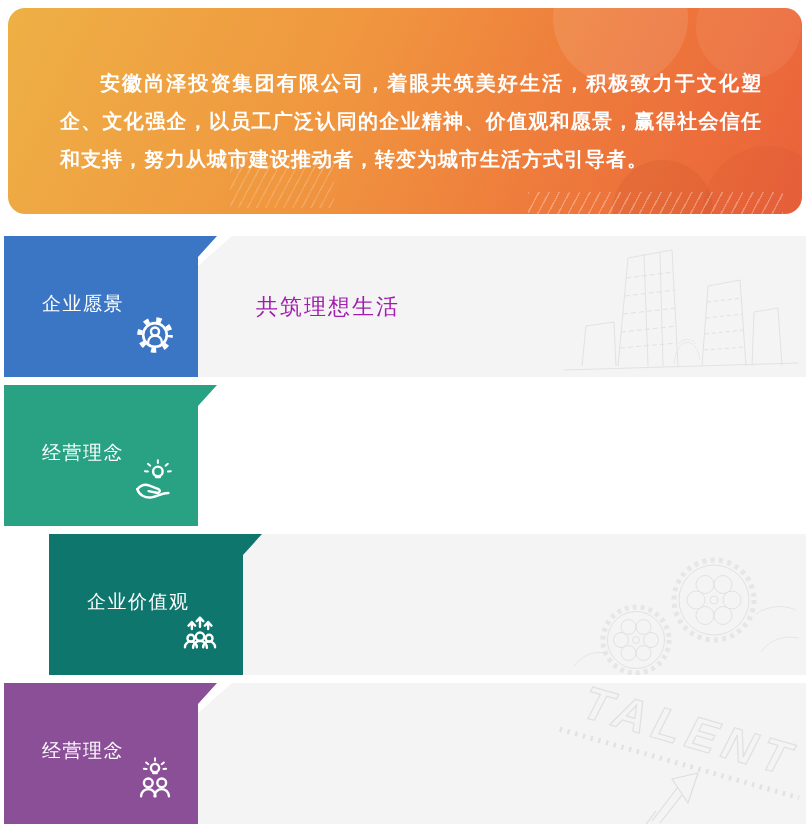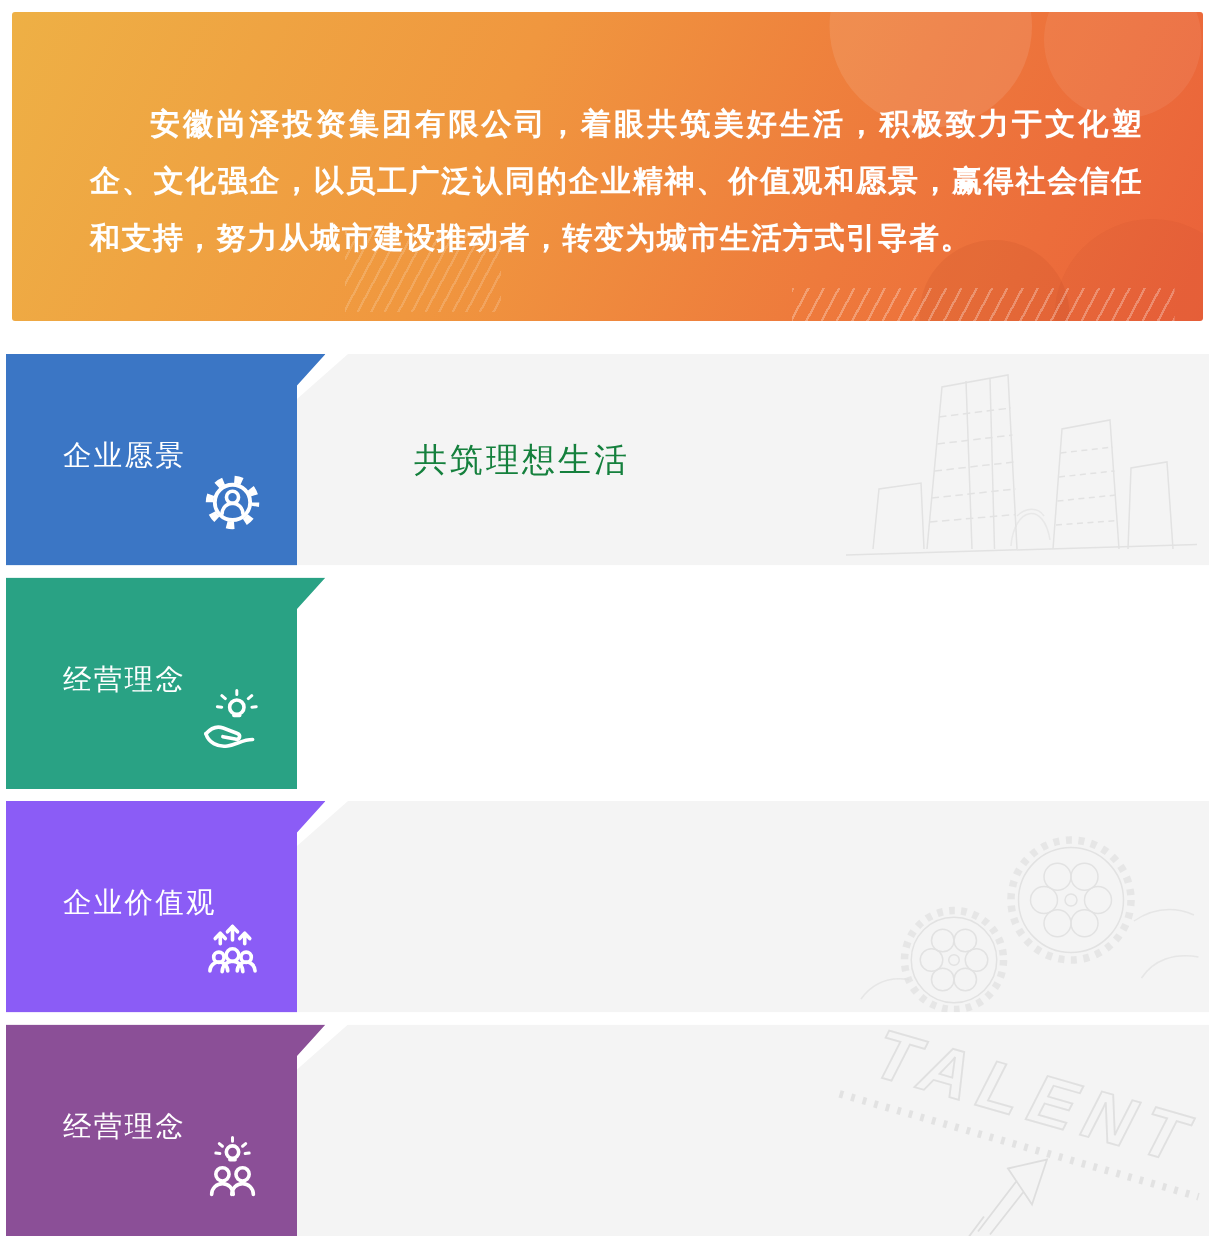--- a/index.html
+++ b/index.html
@@ -5,21 +5,21 @@
   html,body{margin:0;padding:0;}
   body{
     width:810px;height:831px;background:#ffffff;overflow:hidden;
     font-family:"Liberation Sans","DejaVu Sans",sans-serif;
   }
   .page{position:relative;width:810px;height:831px;}
 
   
   .banner{
     position:absolute;left:8px;top:8px;width:794px;height:206px;
-    border-radius:2px;overflow:hidden;
+    border-radius:17px;overflow:hidden;
     background:linear-gradient(115deg,#eeb045 0%,#f0973f 40%,#ee7a3c 70%,#ea613a 100%);
   }
   .banner-text{
     position:relative;z-index:2;margin:0;padding:56px 40px 0 52px;
     color:#ffffff;font-size:20px;font-weight:bold;line-height:38px;
     letter-spacing:1px;text-indent:2em;text-align:justify;
   }
   .deco{position:absolute;border-radius:50%;}
   .deco-circle-a{left:545px;top:-58px;width:135px;height:135px;background:rgba(255,255,255,.10);}
   .deco-circle-b{left:688px;top:-34px;width:105px;height:105px;background:rgba(255,255,255,.07);}
@@ -37,22 +37,22 @@
 
   
   .cards{position:absolute;left:4px;top:236px;width:802px;}
   .card{position:relative;width:802px;height:141px;margin-bottom:8px;background:#ffffff;}
   .card-body{
     position:absolute;left:194px;right:0;top:0;bottom:0;background:#f4f4f4;
     clip-path:polygon(34px 0,100% 0,100% 100%,0 100%,0 30px);
     display:flex;align-items:center;overflow:hidden;
   }
   .card-value{
-    position:relative;z-index:2;margin-left:78px;
-    color:#15803d;font-size:22px;letter-spacing:2px;white-space:pre;font-family:Liberation Mono, monospace;
+    position:relative;z-index:2;margin-left:58px;
+    color:#a21caf;font-size:22px;letter-spacing:2px;white-space:pre;font-family:Liberation Mono, monospace;
   }
   .sketch{position:absolute;right:0;top:0;z-index:1;}
   .card-tab{
     position:absolute;left:0;top:0;bottom:0;width:213px;z-index:3;
     clip-path:polygon(0 0,100% 0,calc(100% - 19px) 21px,calc(100% - 19px) 100%,0 100%);
   }
   .tab-title{
     position:absolute;left:38px;top:55px;color:#ffffff;
     font-size:19px;font-weight:normal;letter-spacing:1.5px;white-space:nowrap;
   }
@@ -131,21 +131,21 @@
           <circle cx="95" cy="106" r="7.5"></circle>
             <circle cx="87.5" cy="93" r="7.5"></circle>
             <circle cx="72.5" cy="93" r="7.5"></circle>
           <circle cx="65" cy="106" r="7.5"></circle>
             <circle cx="72.5" cy="119" r="7.5"></circle>
             <circle cx="87.5" cy="119" r="7.5"></circle>
           <circle cx="80" cy="106" r="3.5"></circle>
           <path d="M200 80 c12 -8 26 -10 40 -4 M205 118 c8 -12 22 -17 38 -14 M18 132 c8 -11 19 -15 32 -13" opacity=".8"></path>
         </svg>
       </div>
-      <div class="card-tab" style="background-color: #8b5cf6;">
+      <div class="card-tab" style="background-color: #0f766e; margin-left: 45px;">
         <div class="tab-title">企业价值观</div>
         <svg class="tab-icon" width="46" height="46" viewBox="0 0 48 48" fill="none" stroke="#ffffff" stroke-width="2.4" stroke-linecap="round" stroke-linejoin="round">
           <path d="M15.5 22 v-7 M12 18.5 l3.5 -3.8 3.5 3.8"></path>
           <path d="M24 19.5 v-9.5 M20.5 13.8 l3.5 -3.8 3.5 3.8"></path>
           <path d="M32.5 22 v-7 M29 18.5 l3.5 -3.8 3.5 3.8"></path>
           <circle cx="14.5" cy="31.5" r="3.6"></circle>
           <path d="M8.3 41 a6.2 6.2 0 0 1 12.4 0"></path>
           <circle cx="33.5" cy="31.5" r="3.6"></circle>
           <path d="M27.3 41 a6.2 6.2 0 0 1 12.4 0"></path>
           <circle cx="24" cy="30" r="4.4"></circle>

